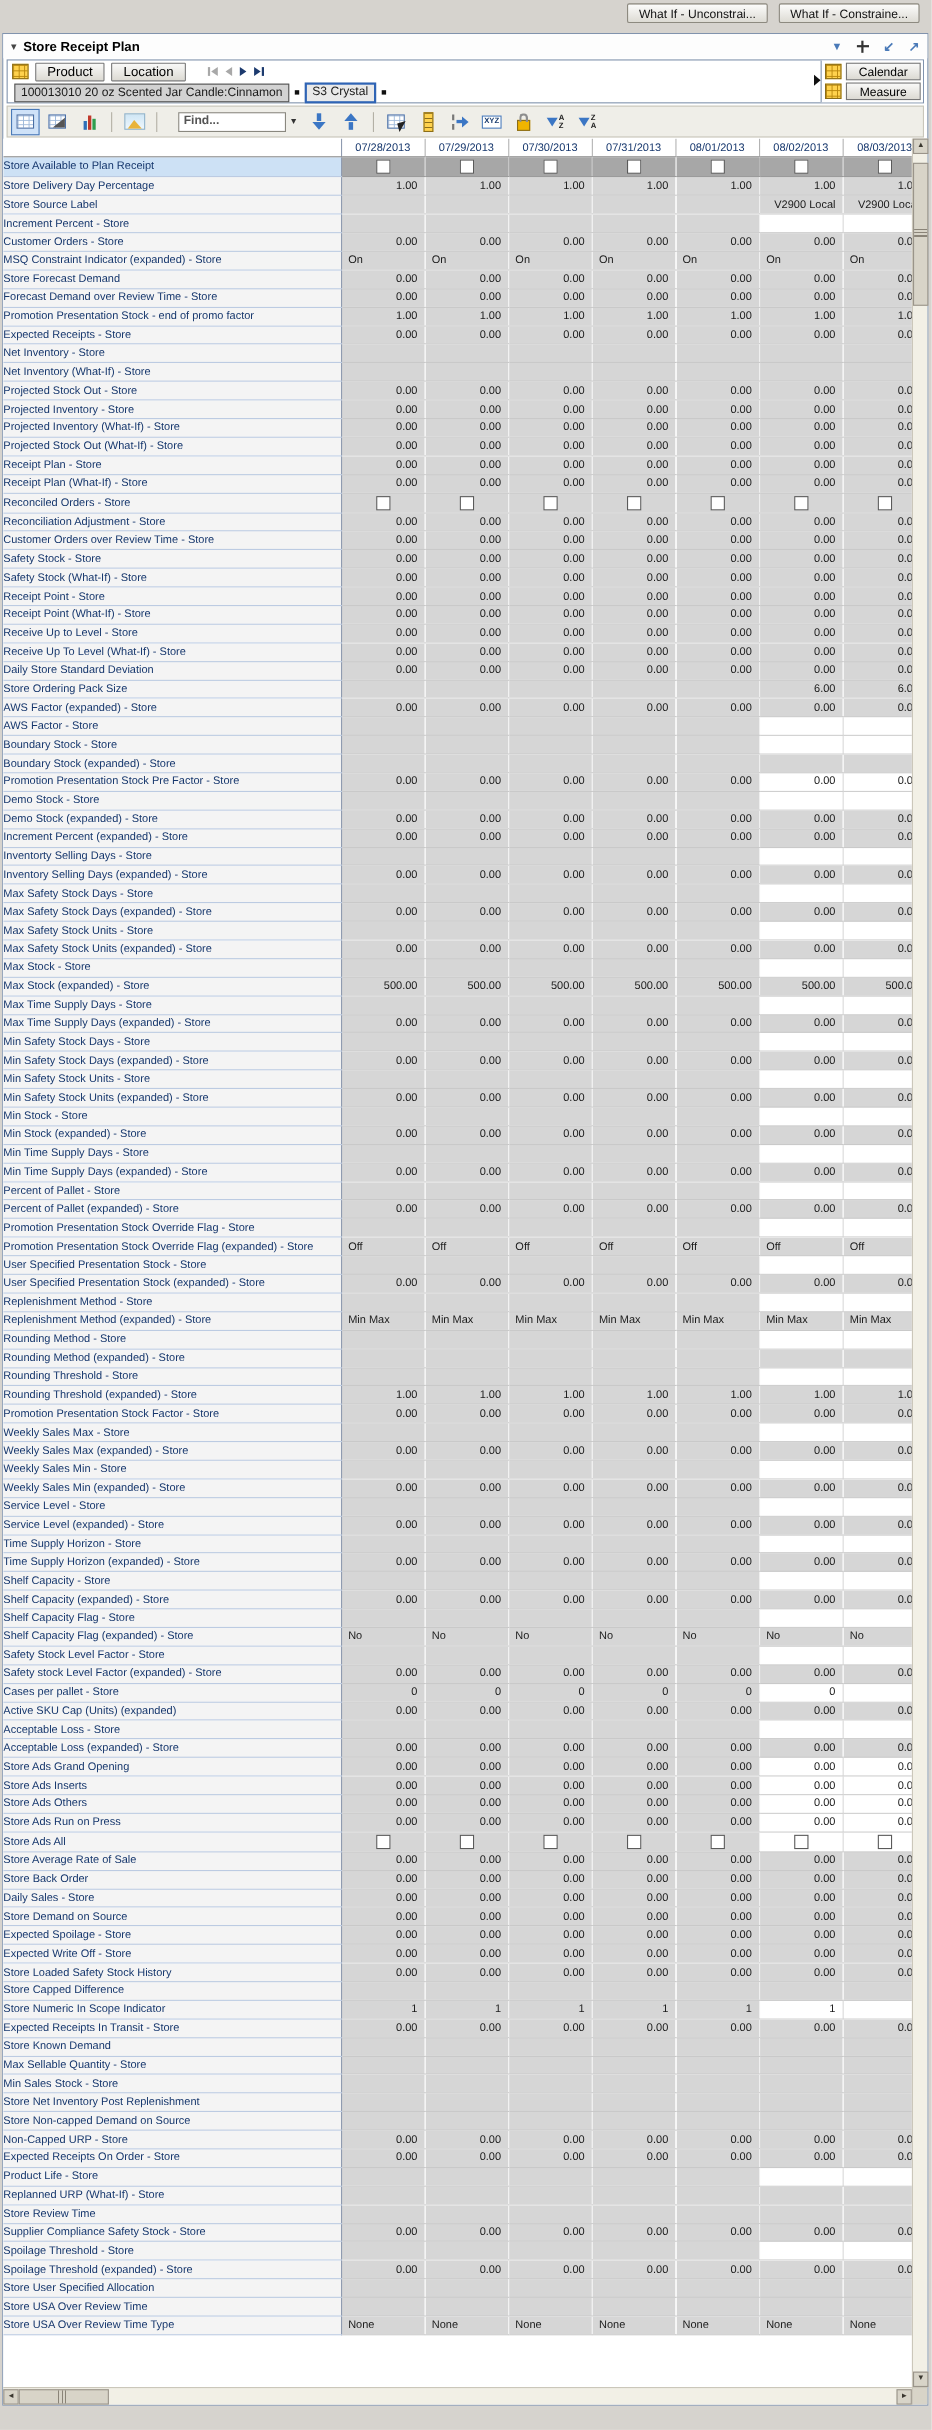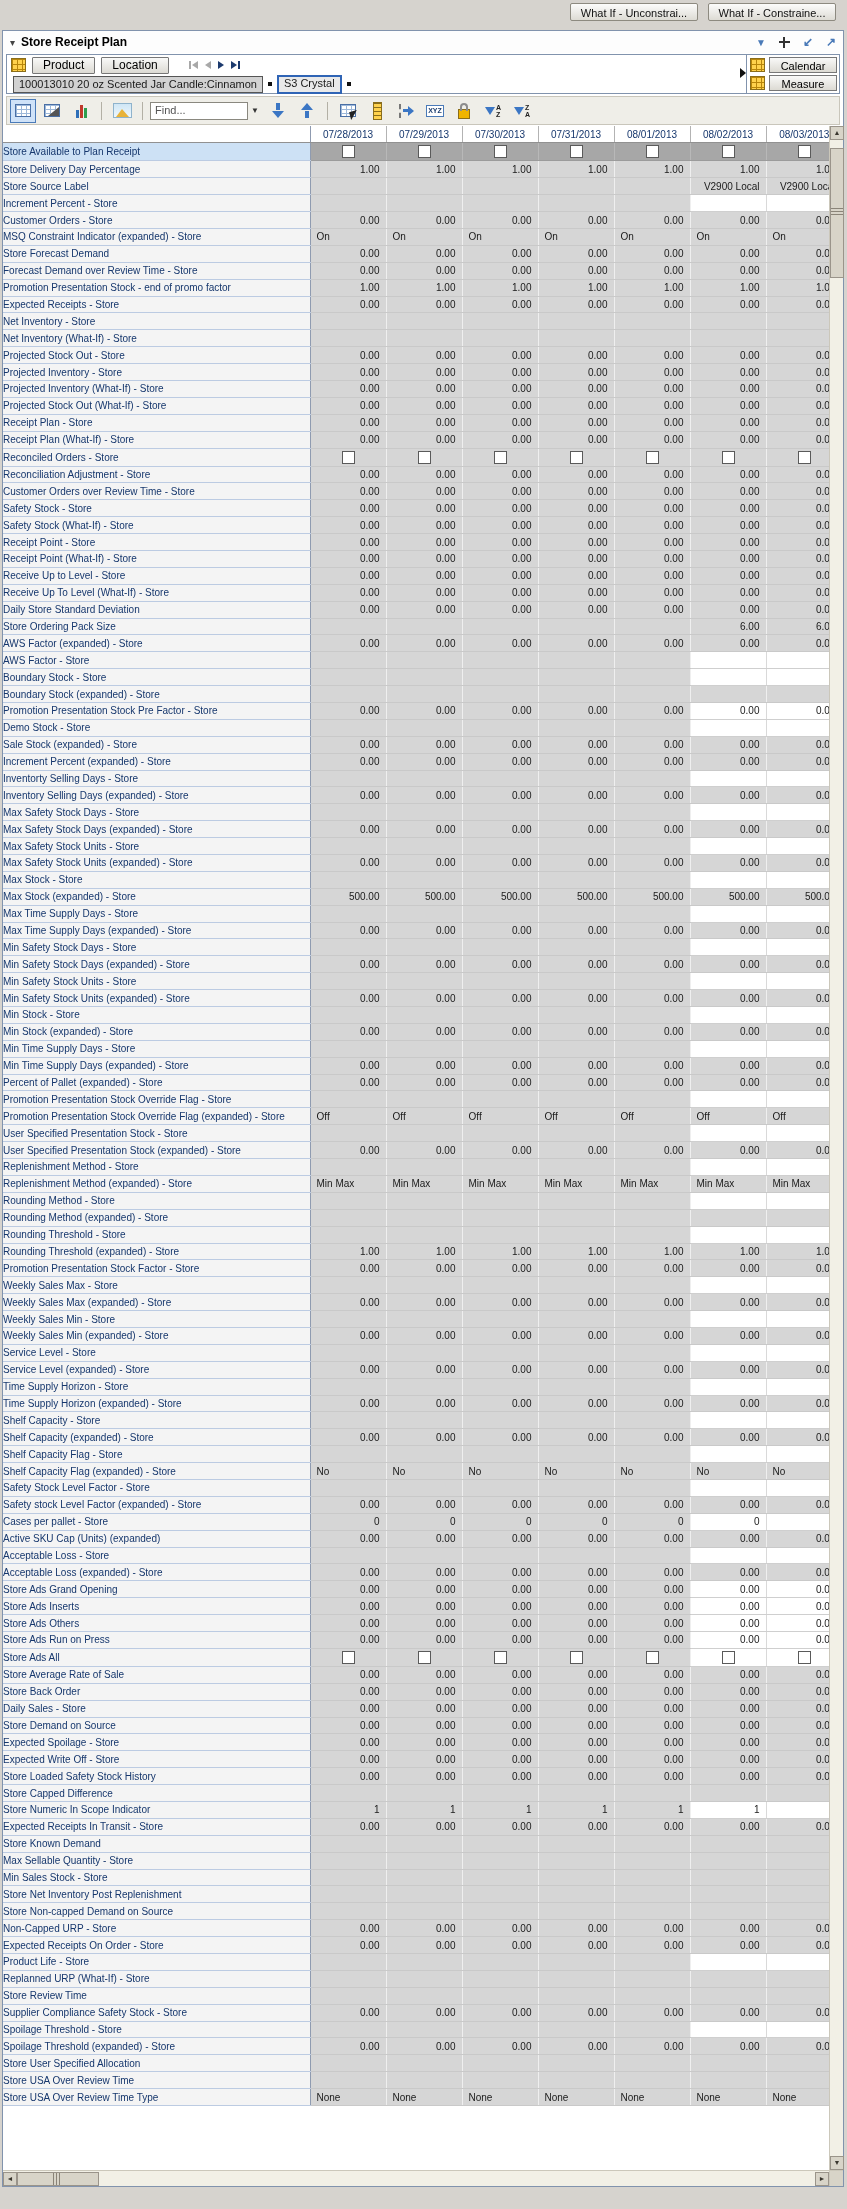--- a/index.html
+++ b/index.html
@@ -64,21 +64,21 @@
     background-image:linear-gradient(#9db8d9 1px,transparent 1px),linear-gradient(90deg,#9db8d9 1px,transparent 1px);
     background-size:5px 4px;position:relative;}
   .g-grid .dark-corner{position:absolute;right:0;bottom:0;width:0;height:0;border-bottom:9px solid #555;border-left:11px solid transparent;}
   .g-bars{width:16px;height:14px;display:flex;align-items:flex-end;gap:1px;justify-content:center;}
   .g-bars span{width:3px;display:block;}
   .g-bars .b1{height:8px;background:#2f6fb8;}
   .g-bars .b2{height:13px;background:#c0392b;}
   .g-bars .b3{height:10px;background:#2e9e4f;}
   .g-land{width:17px;height:13px;background:linear-gradient(#cfe6f5,#eef7fd);border:1px solid #8fb3cc;position:relative;overflow:hidden;}
   .g-land:after{content:"";position:absolute;left:2px;bottom:0;border-left:6px solid transparent;border-right:7px solid transparent;border-bottom:8px solid #e8b33a;}
-  .find-combo{display:flex;align-items:center;margin-left:0;}
+  .find-combo{display:flex;align-items:center;margin-left:12px;font-weight:bold;}
   .find-input{width:92px;height:16px;background:#fff;border:1px solid #8a887f;color:#555;line-height:15px;padding-left:4px;}
   .find-drop{width:14px;height:18px;display:flex;align-items:center;justify-content:center;color:#333;font-size:8px;}
   .blue-arrow{position:relative;width:12px;height:15px;}
   .blue-arrow .stem{position:absolute;left:4px;width:4px;height:7px;background:#3b76c4;}
   .blue-arrow .head{position:absolute;left:0;width:0;height:0;}
   .arrow-down .stem{top:0;}
   .arrow-down .head{bottom:0;border-left:6px solid transparent;border-right:6px solid transparent;border-top:7px solid #3b76c4;}
   .arrow-up .stem{bottom:0;}
   .arrow-up .head{top:0;border-left:6px solid transparent;border-right:6px solid transparent;border-bottom:7px solid #3b76c4;}
   .g-ruler{width:7px;height:16px;background:#ffd24d;border:1px solid #8a6d1a;
@@ -660,21 +660,21 @@
             <td class="lbl">Demo Stock - Store</td>
             <td class="dc"></td>
             <td class="dc"></td>
             <td class="dc"></td>
             <td class="dc"></td>
             <td class="dc"></td>
             <td class="dc wht"></td>
             <td class="dc wht"></td>
           </tr>
           <tr>
-            <td class="lbl">Sale Stock (expanded) - Store</td>
+            <td class="lbl">Demo Stock (expanded) - Store</td>
             <td class="dc num">0.00</td>
             <td class="dc num">0.00</td>
             <td class="dc num">0.00</td>
             <td class="dc num">0.00</td>
             <td class="dc num">0.00</td>
             <td class="dc num">0.00</td>
             <td class="dc num">0.00</td>
           </tr>
           <tr>
             <td class="lbl">Increment Percent (expanded) - Store</td>
@@ -858,20 +858,30 @@
           </tr>
           <tr>
             <td class="lbl">Min Time Supply Days (expanded) - Store</td>
             <td class="dc num">0.00</td>
             <td class="dc num">0.00</td>
             <td class="dc num">0.00</td>
             <td class="dc num">0.00</td>
             <td class="dc num">0.00</td>
             <td class="dc num">0.00</td>
             <td class="dc num">0.00</td>
+          </tr>
+          <tr>
+            <td class="lbl">Percent of Pallet - Store</td>
+            <td class="dc"></td>
+            <td class="dc"></td>
+            <td class="dc"></td>
+            <td class="dc"></td>
+            <td class="dc"></td>
+            <td class="dc wht"></td>
+            <td class="dc wht"></td>
           </tr>
           <tr>
             <td class="lbl">Percent of Pallet (expanded) - Store</td>
             <td class="dc num">0.00</td>
             <td class="dc num">0.00</td>
             <td class="dc num">0.00</td>
             <td class="dc num">0.00</td>
             <td class="dc num">0.00</td>
             <td class="dc num">0.00</td>
             <td class="dc num">0.00</td>

